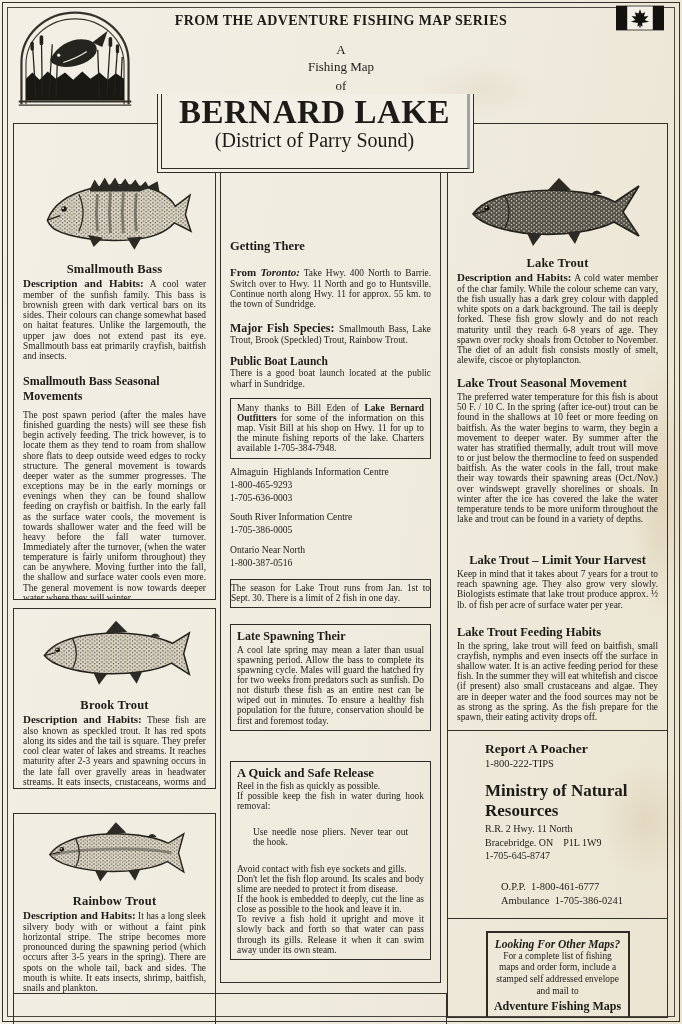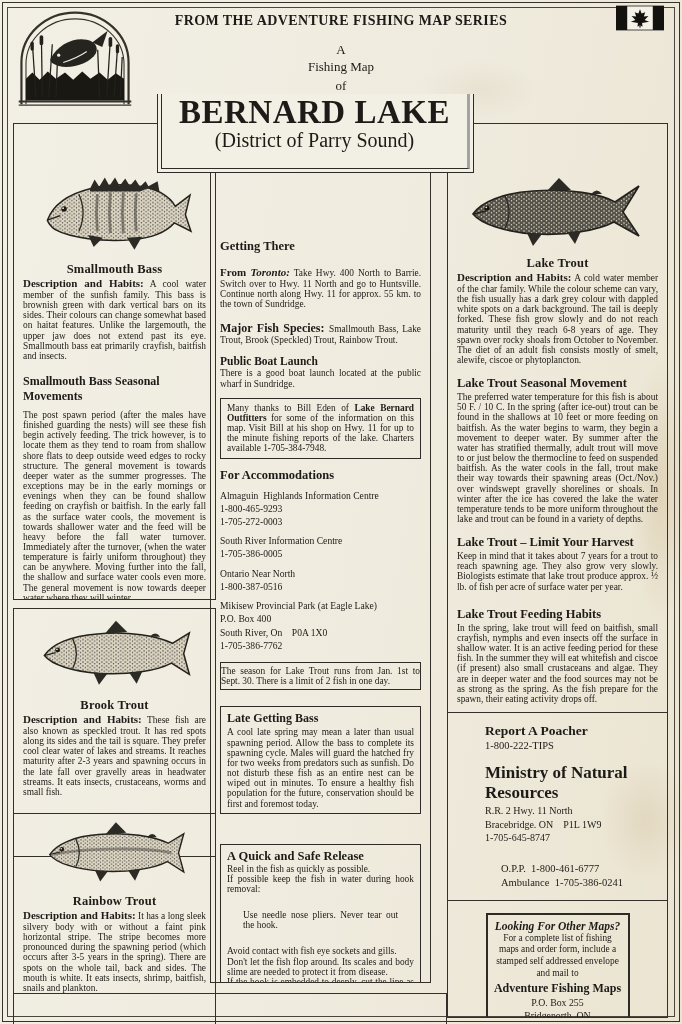--- a/index.html
+++ b/index.html
@@ -22,23 +22,23 @@
     border-bottom:1.4px solid #2e2b26;z-index:3;}
   .title-box-inner{position:absolute;left:3px;right:3px;top:0;bottom:3px;
     border-left:1px solid #2e2b26;border-right:3px solid #a3a3a3;border-bottom:1px solid #2e2b26;
     text-align:center;}
   .main-title{font-size:33px;font-weight:bold;letter-spacing:.5px;margin-top:1px;line-height:1.05;}
   .sub-title{font-size:20px;margin-top:0px;line-height:1;}
 
   
   .box{position:absolute;border:1.5px solid #332f29;overflow:hidden;padding:0 9px;box-sizing:border-box;}
   .col-sm   {left:13px;top:123px;width:203px;height:477px;}
-  .col-bk   {left:13px;top:608px;width:203px;height:249px;}
+  .col-bk   {left:13px;top:608px;width:203px;height:181px;}
   .col-rb   {left:13px;top:813px;width:203px;height:216px;}
-  .col-mid  {left:210px;top:172px;width:221px;height:811px;}
+  .col-mid  {left:220px;top:172px;width:221px;height:811px;}
   .col-rt   {left:447px;top:123px;width:221px;height:895px;}
   .bottom-strip{position:absolute;left:13px;top:993px;width:432px;height:31px;
     border-left:1.5px solid #332f29;border-top:1.5px solid #332f29;border-right:1.5px solid #332f29;}
 
   .fish{display:block;margin:0 auto;}
   .h-c{text-align:center;font-weight:bold;font-size:12.5px;margin:2px 0 0;letter-spacing:.2px;}
   .h-l{font-weight:bold;font-size:12px;margin:0;}
   .p{font-size:9.4px;line-height:1.08;text-align:justify;margin:1px 0 0;}
   .lead{font-weight:bold;font-size:11px;}
   .list-block{font-size:9.6px;line-height:1.38;margin:6px 0 0;}
@@ -181,45 +181,38 @@
 
   <div class="box col-mid">
     <p class="h-l" style="margin-top:66px;font-size:12.5px;">Getting There</p>
     <p class="p" style="margin-top:13px;"><b class="lead">From </b><b class="lead" style="font-style:italic;">Toronto:</b><span> Take Hwy. 400 North to Barrie. Switch over to Hwy. 11 North and go to Huntsville. Continue north along Hwy. 11 for approx. 55 km. to the town of Sundridge.</span></p>
     <p class="p" style="margin-top:13px;"><b class="lead" style="font-size:12px;">Major Fish Species: </b><span>Smallmouth Bass, Lake Trout, Brook (Speckled) Trout, Rainbow Trout.</span></p>
     <p class="h-l" style="margin-top:10px;font-size:11.5px;">Public Boat Launch</p>
     <p class="p">There is a good boat launch located at the public wharf in Sundridge.</p>
     <div class="inbox" style="margin-top:9px;">
       <p class="p" style="margin:0;"><span>Many thanks to Bill Eden of </span><b>Lake Bernard Outfitters</b><span> for some of the information on this map. Visit Bill at his shop on Hwy. 11 for up to the minute fishing reports of the lake. Charters available 1-705-384-7948.</span></p>
     </div>
-    <p class="h-l" style="margin-top:9px;font-size:12.5px;">For Accommodations</p>
     <div class="list-block">
       <div class="ln">Almaguin  Highlands Information Centre</div>
       <div class="ln">1-800-465-9293</div>
-      <div class="ln">1-705-272-0003</div>
+      <div class="ln">1-705-636-0003</div>
     </div>
     <div class="list-block">
       <div class="ln">South River Information Centre</div>
       <div class="ln">1-705-386-0005</div>
     </div>
     <div class="list-block">
       <div class="ln">Ontario Near North</div>
       <div class="ln">1-800-387-0516</div>
     </div>
-    <div class="list-block">
-      <div class="ln">Mikisew Provincial Park (at Eagle Lake)</div>
-      <div class="ln">P.O. Box 400</div>
-      <div class="ln">South River, On    P0A 1X0</div>
-      <div class="ln">1-705-386-7762</div>
-    </div>
     <div class="inbox" style="margin-top:10px;border-width:1.2px;padding:3px 0;">
       <p class="p" style="margin:0;">The season for Lake Trout runs from Jan. 1st to Sept. 30.  There is a limit of 2 fish in one day.</p>
     </div>
     <div class="inbox" style="margin-top:16px;">
-      <p class="h-l" style="font-size:12px;">Late Getting Bass</p>
+      <p class="h-l" style="font-size:12px;">Late Spawning Their</p>
       <p class="p" style="margin:1px 0 0;">A cool late spring may mean a later than usual spawning period. Allow the bass to complete its spawning cycle. Males will guard the hatched fry for two weeks from predators such as sunfish. Do not disturb these fish as an entire nest can be wiped out in minutes. To ensure a healthy fish population for the future, conservation should be first and foremost today.</p>
     </div>
     <div class="inbox" style="margin-top:30px;">
       <p class="h-l" style="font-size:12.5px;">A Quick and Safe Release</p>
       <p class="p" style="margin:0;">Reel in the fish as quickly as possible.</p>
       <p class="p" style="margin:0;">If possible keep the fish in water during hook removal:</p>
       <p class="p" style="margin:16px;">Use needle nose pliers. Never tear out the hook.</p>
       <p class="p" style="margin:0;">Avoid contact with fish eye sockets and gills.</p>
       <p class="p" style="margin:0;">Don't let the fish flop around. Its scales and body slime are needed to protect it from disease.</p>
       <p class="p" style="margin:0;">If the hook is embedded to deeply, cut the line as close as possible to the hook and leave it in.</p>
@@ -236,21 +229,21 @@
       <path d="M104,58 L112,70 L118,57 Z" fill="#2c2a24"></path>
       <path d="M42,22 Q50,38 42,54" fill="none" stroke="#2c2a24" stroke-width="1.4"></path>
       <circle cx="24" cy="34" r="2.6" fill="#14120e"></circle>
         <circle cx="23.3" cy="33.3" r=".9" fill="#eee9da"></circle>
       <path d="M10,40 L23,37" stroke="#23211c" stroke-width="1.3" fill="none"></path>
     </svg>
     <div class="h-c">Lake Trout</div>
     <p class="p"><b class="lead">Description and Habits:</b> <span>A cold water member of the char family. While the colour scheme can vary, the fish usually has a dark grey colour with dappled white spots on a dark background. The tail is deeply forked. These fish grow slowly and do not reach maturity until they reach 6-8 years of age. They spawn over rocky shoals from October to November. The diet of an adult fish consists mostly of smelt, alewife, ciscoe or phytoplancton.</span></p>
     <p class="h-l" style="margin-top:11px;font-size:12.5px;">Lake Trout Seasonal Movement</p>
     <p class="p">The preferred water temperature for this fish is about 50 F. / 10 C.  In the spring (after ice-out) trout can be found in the shallows at 10 feet or more feeding on baitfish. As the water begins to warm, they begin a movement to deeper water. By summer after the water has stratified thermally, adult trout will move to or just below the thermocline to feed on suspended baitfish. As the water cools in the fall, trout make their way towards their spawning areas (Oct./Nov.) over windswept gravelly shorelines or shoals. In winter after the ice has covered the lake the water temperature tends to be more uniform throughout the lake and trout can be found in a variety of depths.</p>
-    <p class="h-l" style="margin-top:11px;font-size:12.5px;">Lake Trout – Limit Your Harvest</p>
+    <p class="h-l" style="margin-top:29px;font-size:12.5px;text-align:center;">Lake Trout – Limit Your Harvest</p>
     <p class="p">Keep in mind that it  takes about 7 years for a trout to reach spawning age. They also grow very slowly. Biologists estimate that lake trout produce approx. ½ lb. of fish per acre of surface water per year.</p>
     <p class="h-l" style="margin-top:15px;font-size:12.5px;">Lake Trout Feeding Habits</p>
     <p class="p">In the spring, lake trout will feed on baitfish, small crayfish,  nymphs and even insects off the surface in shallow water. It is an active feeding period for these fish.  In the summer they will eat whitefish and ciscoe (if present) also small crustaceans and algae. They are in deeper water and the food sources may not be as strong as the spring.  As the fish prepare for the spawn, their eating activity drops off.</p>
     <div class="divider"></div>
     <p class="h-l" style="margin:10px 0 0 28px;font-size:13.5px;">Report A Poacher</p>
     <p class="p" style="margin:1px 0 0 28px;font-size:10.5px;text-align:left;">1-800-222-TIPS</p>
     <p class="h-l" style="margin:12px 0 0 28px;font-size:17px;">Ministry of Natural Resources</p>
     <div class="list-block" style="margin:1px 0 0 28px;line-height:1.35;font-size:10px;">
       <div class="ln">R.R. 2 Hwy. 11 North</div>
       <div class="ln">Bracebridge. ON    P1L 1W9</div>

